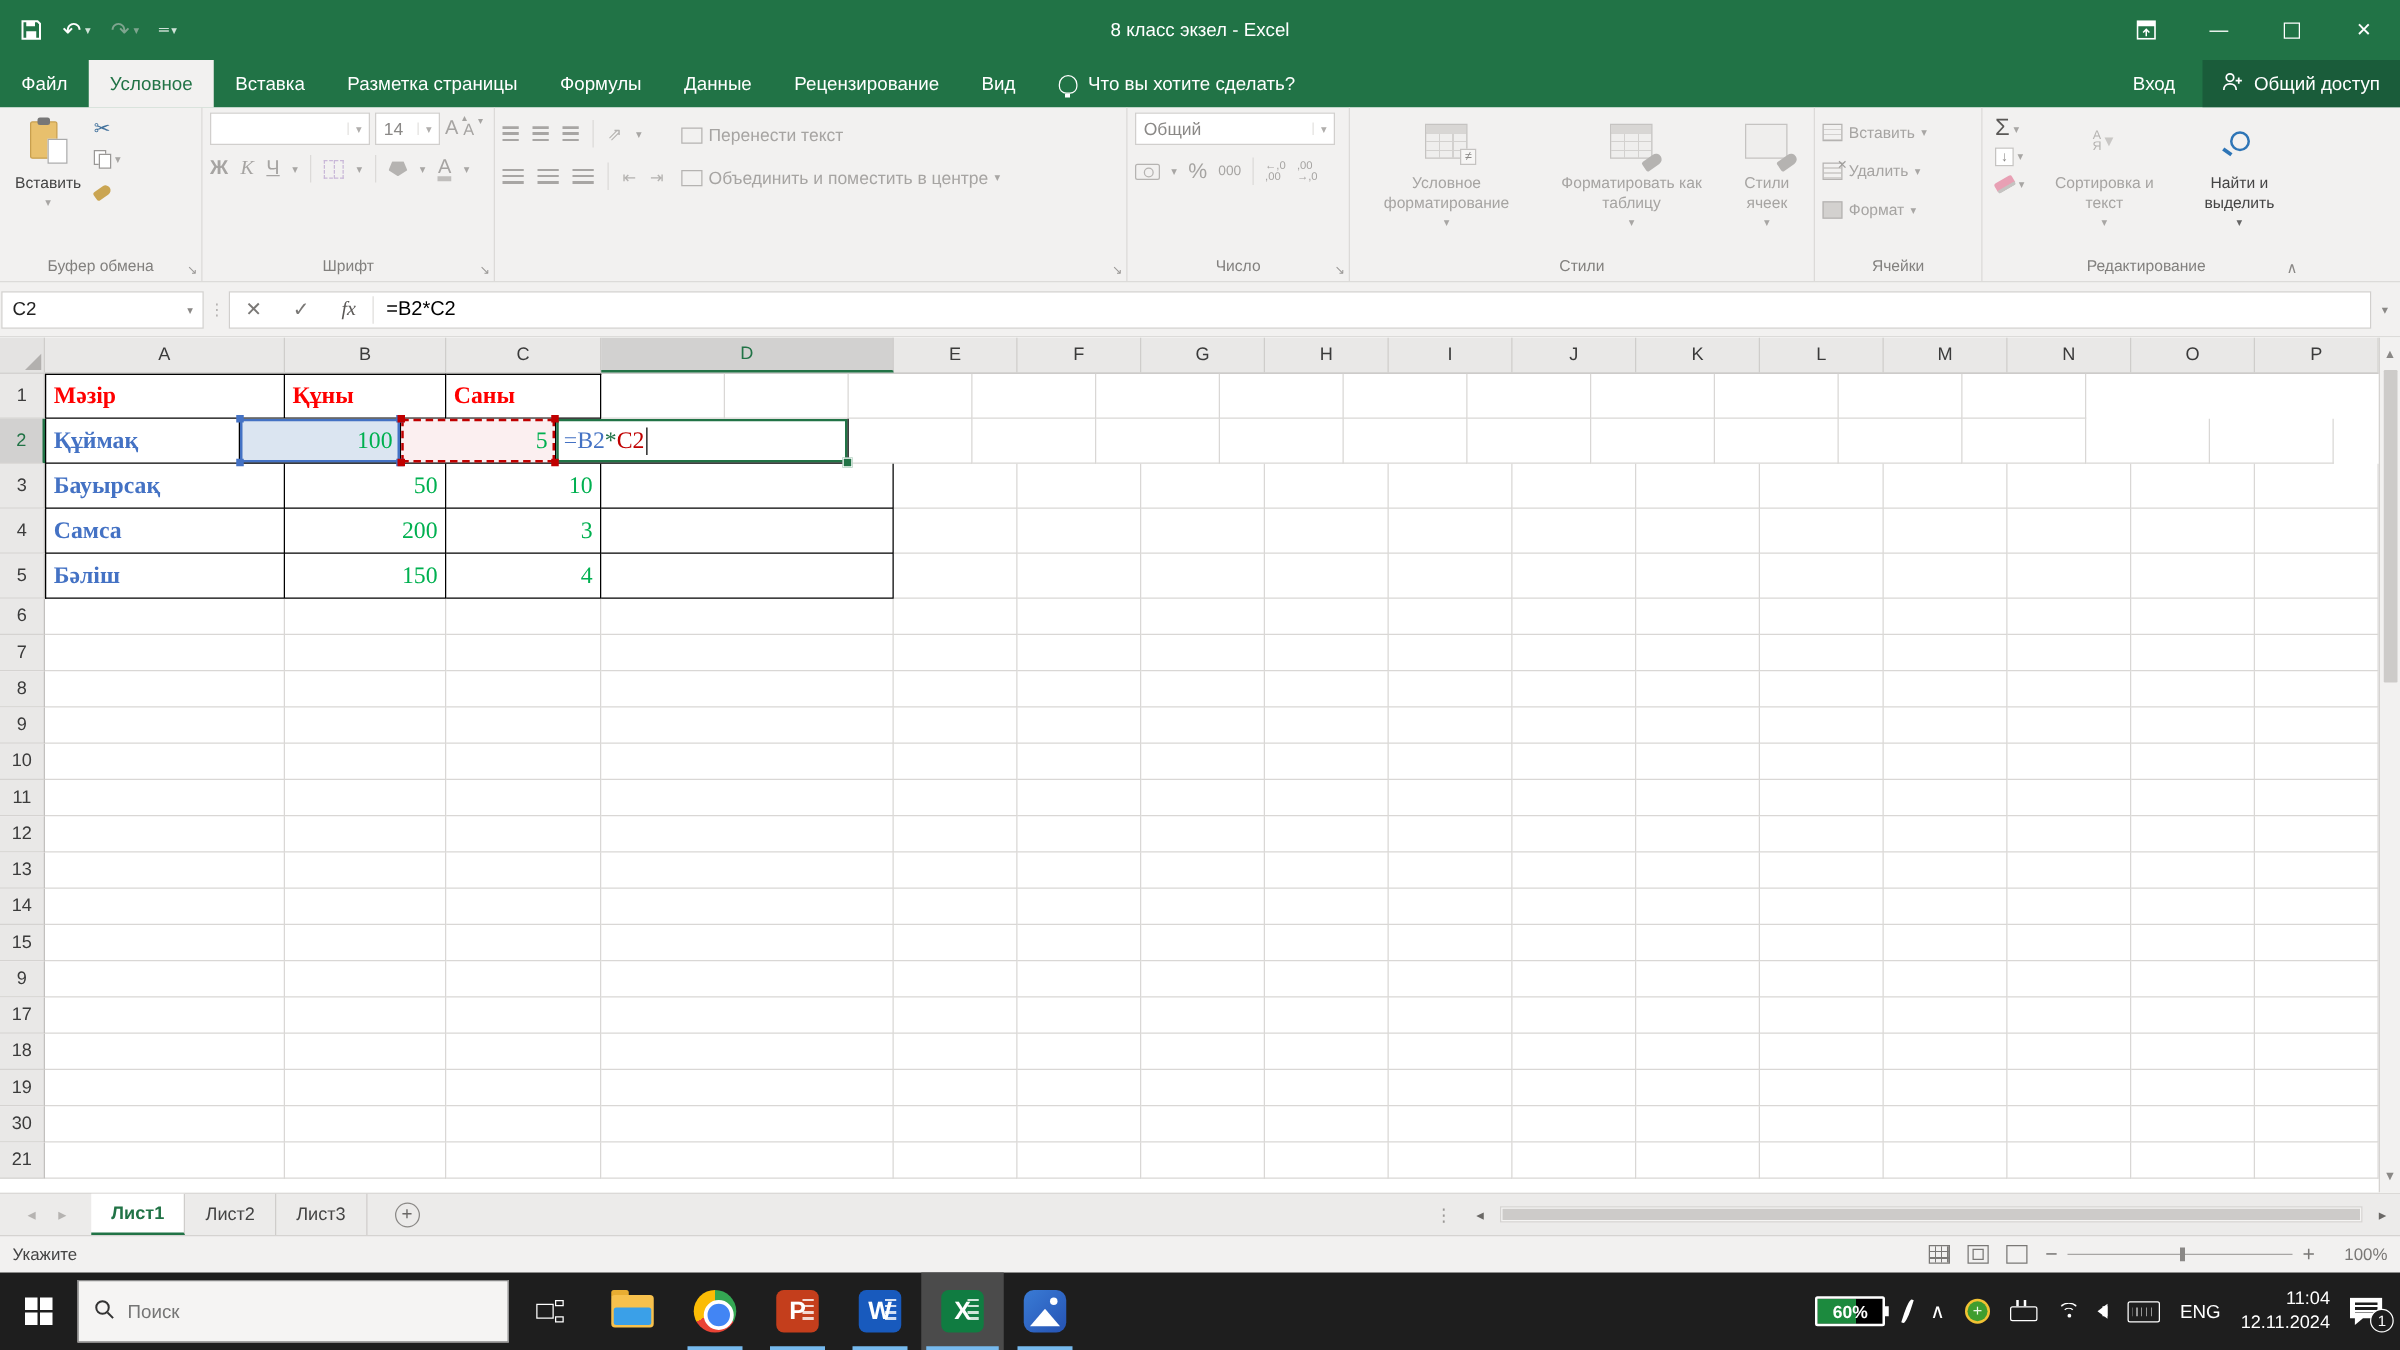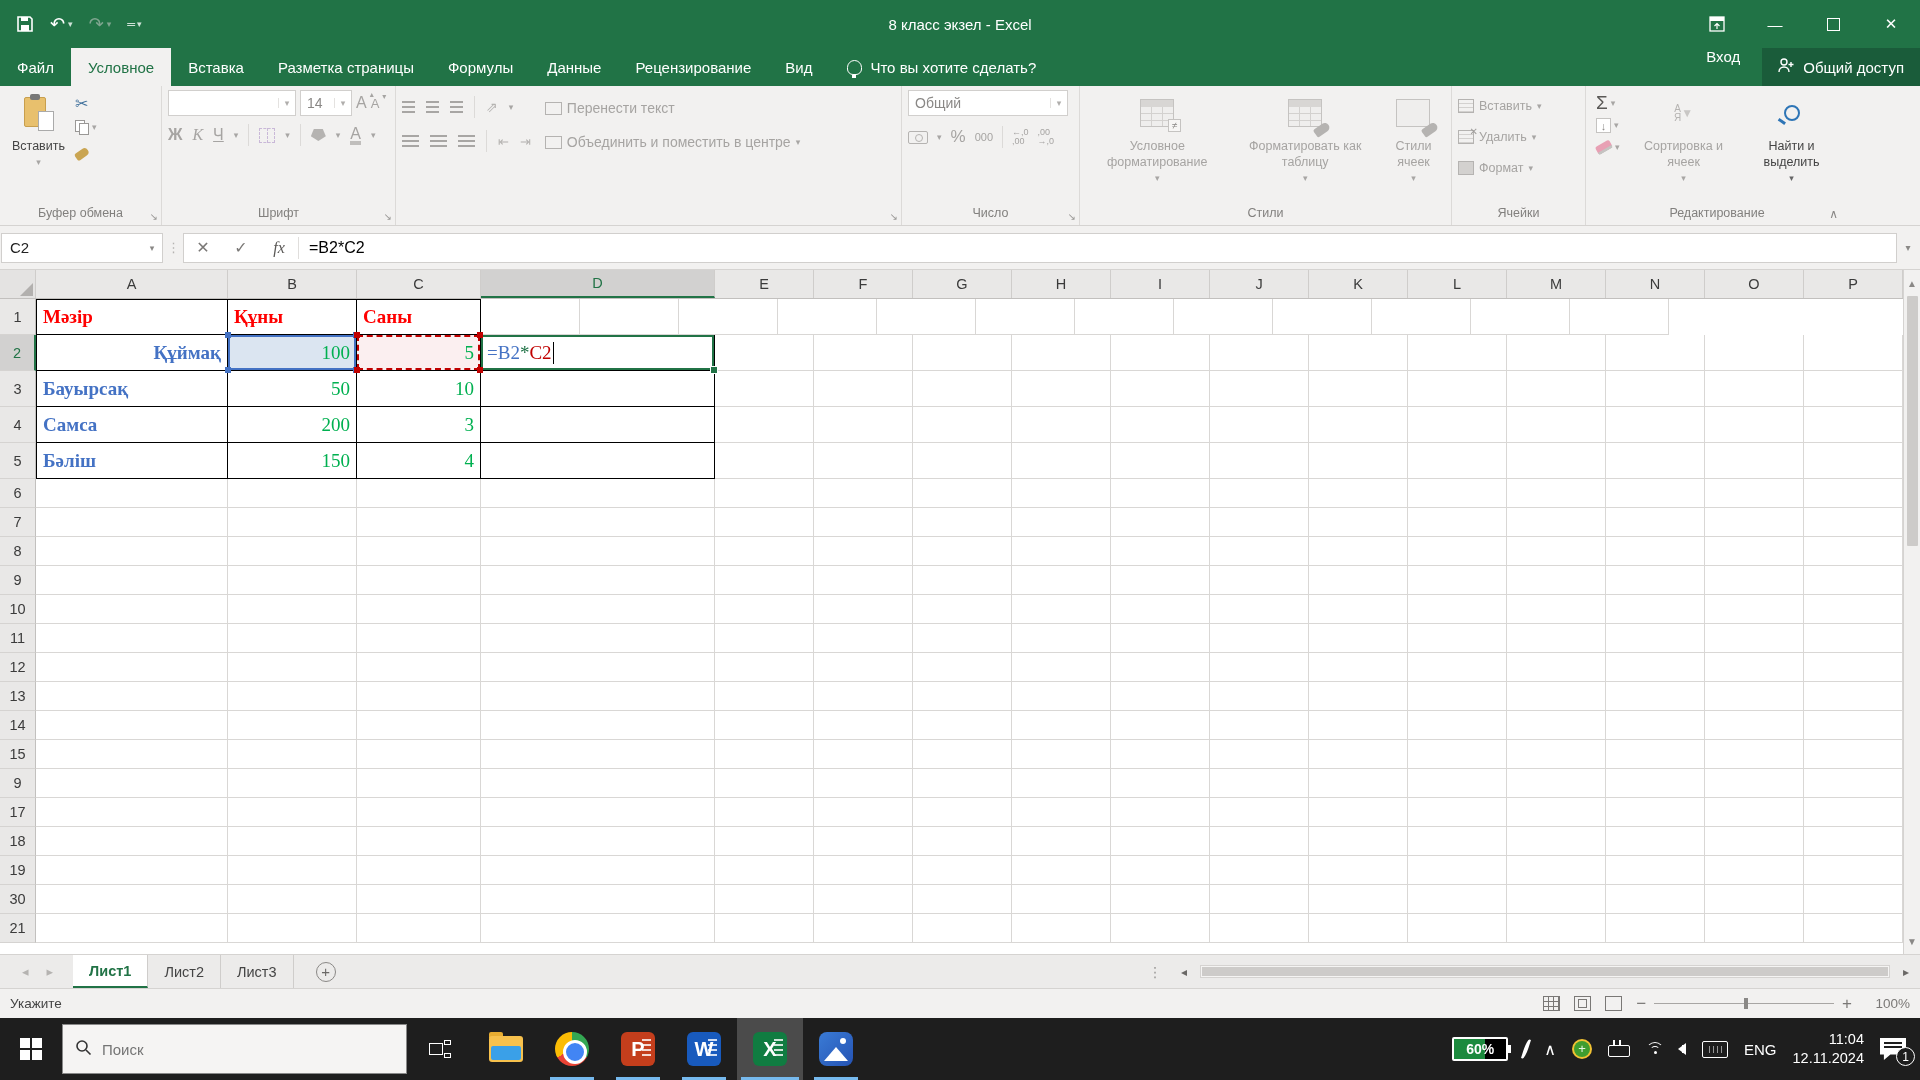--- a/index.html
+++ b/index.html
@@ -18,21 +18,21 @@
   .wbtn svg { display:block; }
 
   
   .tabbar { height:38px; background:#217346; display:flex; align-items:stretch; color:#fff; flex:none; }
   .rtab { padding:0 17px; display:flex; align-items:center; font-size:15px; cursor:default; }
   .rtab.active { background:#f2f1f0; color:#217346; }
   .tellme { display:flex; align-items:center; gap:8px; margin-left:18px; font-size:15px; }
   .bulb { width:15px; height:15px; border:1.5px solid #fff; border-radius:50% 50% 40% 40%; position:relative; }
   .bulb:after { content:""; position:absolute; left:4px; bottom:-4px; width:4px; height:3px; background:#fff; }
   .tab-right { margin-left:auto; display:flex; align-items:stretch; }
-  .signin { display:flex; padding:0 22px; }
+  .signin { display:flex; align-items:center; padding:0 22px; }
   .share { background:#1a5c3a; display:flex; align-items:center; gap:8px; padding:0 16px; }
   .person-ic { font-size:15px; }
 
   
   .ribbon { height:140px; background:#f2f1f0; border-bottom:1px solid #d5d3d1; display:flex; flex:none; }
   .rgroup { position:relative; border-right:1px solid #ddlbd8; border-right:1px solid #dcdad8; display:flex; flex-direction:column; }
   .rg-body { flex:1; display:flex; padding:4px 6px 0; }
   .rg-label { height:21px; line-height:19px; text-align:center; font-size:12.5px; color:#82807e; }
   .launcher { position:absolute; right:3px; bottom:3px; font-size:10px; color:#9b9997; }
   .gray { color:#a6a4a2; }
@@ -503,21 +503,21 @@
           </div>
       </div>
       <div class="bigbtn" style="width:104px">
         <span class="bicon">
           <span class="sortic">
               <span>А</span>
               <span>Я</span>
             </span>
           <span class="funnel">▼</span>
         </span>
-        <span>Сортировка и ячеек</span>
+        <span>Сортировка и текст</span>
           <span class="caret">▾</span>
       </div>
       <div class="bigbtn edit-dark" style="width:96px">
         <span class="bicon">
             <span class="magnif"></span>
           </span>
         <span style="color:#444">Найти и выделить</span>
           <span class="caret" style="color:#666">▾</span>
       </div>
     </div>
@@ -584,21 +584,21 @@
         <div class="cell" style="width: 99px;"></div>
         <div class="cell" style="width: 99px;"></div>
         <div class="cell" style="width: 99px;"></div>
         <div class="cell" style="width: 99px;"></div>
         <div class="cell" style="width: 99px;"></div>
         <div class="cell" style="width: 99px;"></div>
         <div class="cell" style="width: 99px;"></div>
       </div>
       <div class="grow" style="height: 36px;">
         <div class="rowhdr hl">2</div>
-        <div class="cell tbl tbl-left c-item" style="width: 192px; justify-content: flex-end;">
+        <div class="cell tbl tbl-left c-item" style="width: 156px;">
           <span>Құймақ</span>
         </div>
         <div class="cell tbl c-num selB" style="width: 129px;">
           <span>100</span>
           <div class="hdl b tl"></div>
           <div class="hdl b tr"></div>
           <div class="hdl b bl"></div>
           <div class="hdl b br"></div>
         </div>
         <div class="cell tbl c-num selR" style="width: 124px;">

